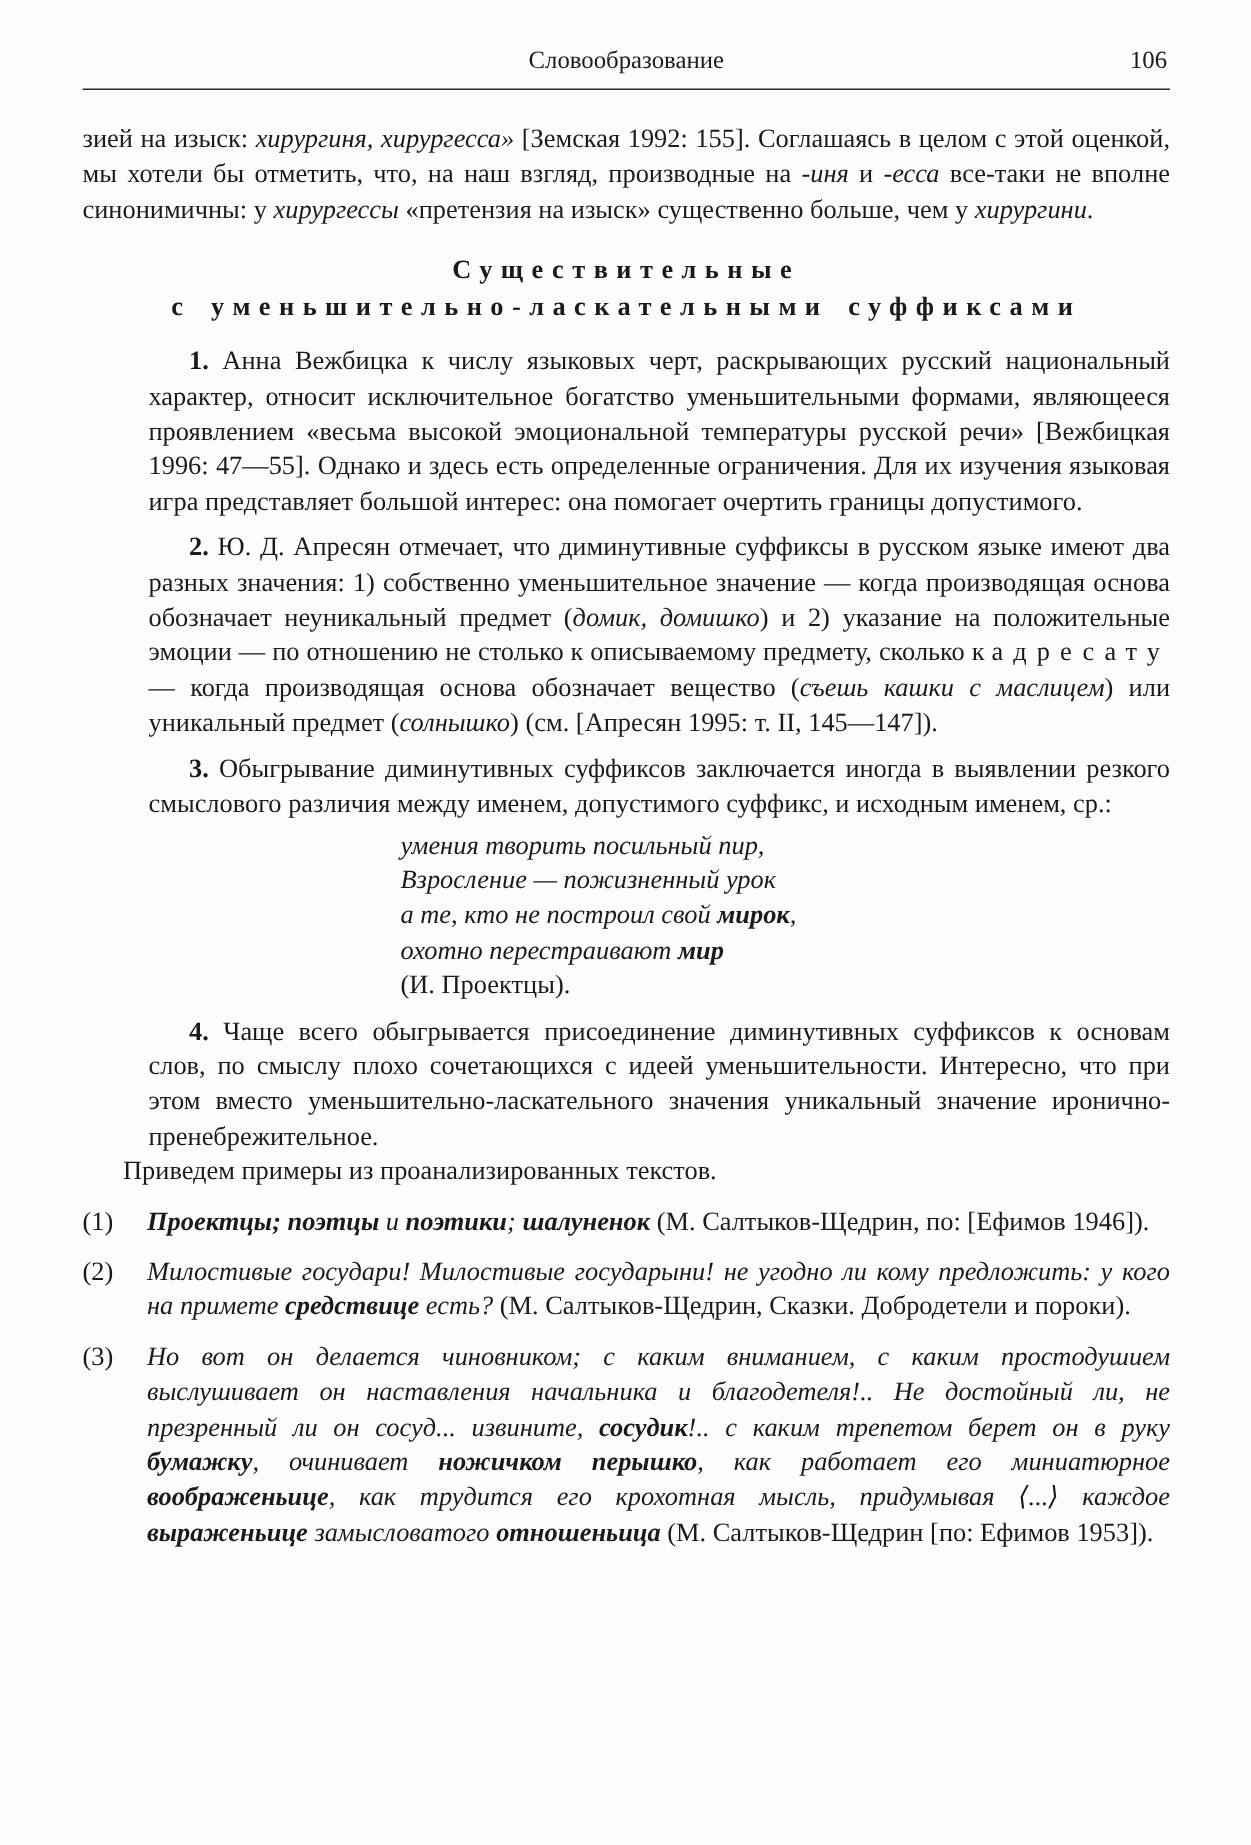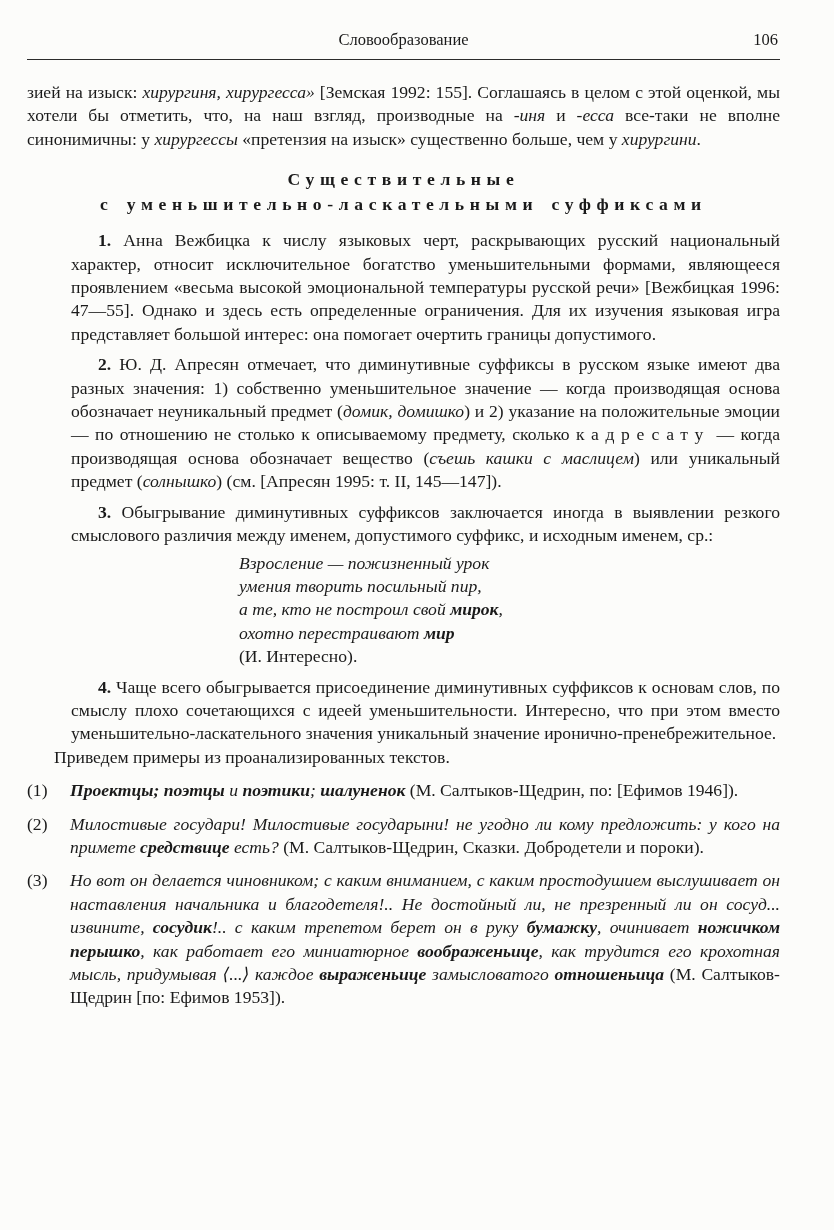--- a/index.html
+++ b/index.html
@@ -1,21 +1,21 @@
 <!DOCTYPE html>
 <html lang="ru"><head>
 <meta charset="utf-8">
 <style>
   html,body{margin:0;padding:0;background:#ffffff;}
   .page{
     width:834px;height:1230px;overflow:hidden;box-sizing:border-box;
     background:#fcfcfa;color:#1a1a1a;
     font-family:"Liberation Serif","DejaVu Serif",serif;
     font-size:17.6px;line-height:23.4px;
-    padding:30px 54px 0 27px;
+    padding:30px 54px 0 55px;
   }
   .page-header{
     position:relative;text-align:center;font-size:16.5px;line-height:20px;
     padding-bottom:9px;border-bottom:1.6px solid #2b2b2b;
   }
   .page-number{position:absolute;right:2px;top:0;}
   .page-body{padding-top:21px;}
   .body-para{text-align:justify;margin:0;}
   .num-para{text-indent:27px;margin-top:7px;margin-left:44px;}
   .plain-indent{text-indent:27px;margin-top:0;}
@@ -52,25 +52,25 @@
       <span class="heading-line">с уменьшительно-ласкательными суффиксами</span>
     </h2>
 
     <p class="body-para num-para"><span class="s-b">1.</span><span> Анна Вежбицка к числу языковых черт, раскрывающих русский национальный характер, относит исключительное богатство уменьшительными формами, являющееся проявлением «весьма высокой эмоциональной температуры русской речи» [Вежбицкая 1996: 47—55]. Однако и здесь есть определенные ограничения. Для их изучения языковая игра представляет большой интерес: она помогает очертить границы допустимого.</span></p>
 
     <p class="body-para num-para"><span class="s-b">2.</span><span> Ю. Д. Апресян отмечает, что диминутивные суффиксы в русском языке имеют два разных значения: 1) собственно уменьшительное значение — когда производящая основа обозначает неуникальный предмет (</span><span class="s-i">домик, домишко</span><span>) и 2) указание на положительные эмоции — по отношению не столько к описываемому предмету, сколько к </span><span class="s-sp">адресату</span><span> — когда производящая основа обозначает вещество (</span><span class="s-i">съешь кашки с маслицем</span><span>) или уникальный предмет (</span><span class="s-i">солнышко</span><span>) (см. [Апресян 1995: т. II, 145—147]).</span></p>
 
     <p class="body-para num-para"><span class="s-b">3.</span><span> Обыгрывание диминутивных суффиксов заключается иногда в выявлении резкого смыслового различия между именем, допустимого суффикс, и исходным именем, ср.:</span></p>
 
     <div class="poem">
+      <div class="poem-line"><span class="s-i">умения творить посильный пир,</span></div>
       <div class="poem-line"><span class="s-i">Взросление — пожизненный урок</span></div>
-      <div class="poem-line"><span class="s-i">умения творить посильный пир,</span></div>
       <div class="poem-line"><span class="s-i">а те, кто не построил свой </span><span class="s-bi">мирок</span><span class="s-i">,</span></div>
       <div class="poem-line"><span class="s-i">охотно перестраивают </span><span class="s-bi">мир</span></div>
-      <div class="poem-line">(И. Интересно).</div>
+      <div class="poem-line">(И. Проектцы).</div>
     </div>
 
     <p class="body-para num-para"><span class="s-b">4.</span><span> Чаще всего обыгрывается присоединение диминутивных суффиксов к основам слов, по смыслу плохо сочетающихся с идеей уменьшительности. Интересно, что при этом вместо уменьшительно-ласкательного значения уникальный значение иронично-пренебрежительное.</span></p>
 
     <p class="body-para plain-indent"><span>Приведем примеры из проанализированных текстов.</span></p>
 
     <div class="example">
       <span class="example-label">(1)</span>
       <span class="example-text"><span class="s-bi">Проектцы; поэтцы</span><span class="s-i"> и </span><span class="s-bi">поэтики</span><span class="s-i">; </span><span class="s-bi">шалуненок</span><span> (М. Салтыков-Щедрин, по: [Ефимов 1946]).</span></span>
     </div>

